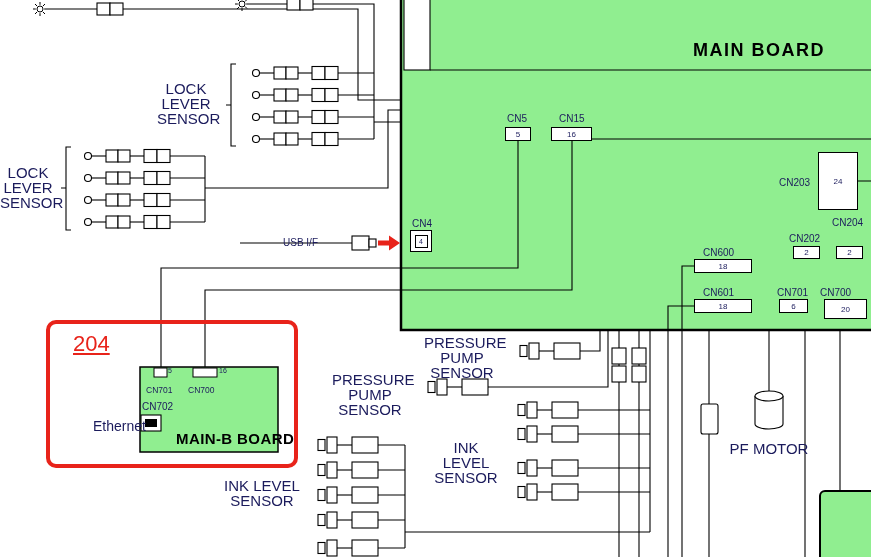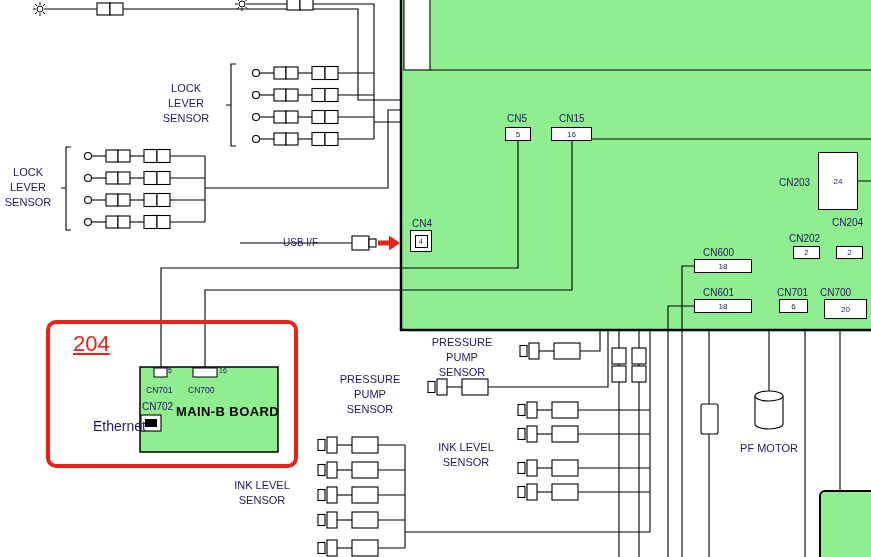--- a/index.html
+++ b/index.html
@@ -1,19 +1,19 @@
 <!DOCTYPE html>
 <html style="--board-green: #90ee90; --highlight-red: #e8231a; --label-color: #1b1b5c; --board-title-color: #000000;"><head>
 <meta charset="utf-8">
 <style>
   * { margin:0; padding:0; box-sizing:border-box; }
   html,body { background:#fff; font-family:"Liberation Sans", sans-serif; }
   .stage { position:relative; width:871px; height:557px; background:#fff; overflow:hidden; }
   .stage svg { position:absolute; left:0; top:0; }
-  .lbl { position:absolute; color:var(--label-color,#1b1b5c); font-size:11px; line-height:15px;
+  .lbl { position:absolute; color:var(--label-color,#1b1b5c); font-size:15px; line-height:15px;
          white-space:pre-line; text-align:center; }
   .clbl { position:absolute; color:var(--label-color,#1b1b5c); font-size:10px; white-space:nowrap; }
   .cbox { position:absolute; background:#fff; border:1.2px solid #000; display:flex;
           align-items:center; justify-content:center; font-size:8px; color:var(--label-color,#1b1b5c); }
   .pin-num { position:absolute; color:var(--label-color,#1b1b5c); font-size:7px; }
   .board-title { position:absolute; color:var(--board-title-color,#000); font-weight:bold; white-space:nowrap; }
   .big-num { position:absolute; color:var(--highlight-red,#e8231a); font-size:22px;text-decoration:underline; }
 </style>
 </head>
 <body>
@@ -147,21 +147,22 @@
       <rect x="193" y="368" width="24" height="9" fill="#fff" stroke="#000" stroke-width="1"></rect>
       <g>
         <rect x="141" y="415" width="20" height="16" fill="#fff" stroke="#000" stroke-width="1.1"></rect>
         <rect x="145" y="419" width="12" height="8" fill="#000"></rect>
       </g>
     </g>
 
     <rect x="48" y="322" width="248" height="144" rx="8" fill="none" style="stroke:var(--highlight-red,#e8231a)" stroke-width="4"></rect>
   </svg>
 
-  <div class="board-title" style="left:176px;top:404px;font-size:13px;letter-spacing:0.4px">MAIN-B BOARD</div>
+  <div class="board-title" style="left:693px;top:40px;font-size:18px;letter-spacing:1.5px">MAIN BOARD</div>
+  <div class="board-title" style="left:176px;top:430px;font-size:15px;letter-spacing:0.4px">MAIN-B BOARD</div>
 
   <div class="lbl" style="left:157px;top:81px;width:58px">LOCK
 LEVER
 SENSOR</div>
   <div class="lbl" style="left:0px;top:165px;width:56px">LOCK
 LEVER
 SENSOR</div>
   <div class="clbl" style="left:283px;top:237px;font-size:10px">USB I/F</div>
   <div class="lbl" style="left:424px;top:335px;width:76px">PRESSURE
 PUMP SENSOR</div>

